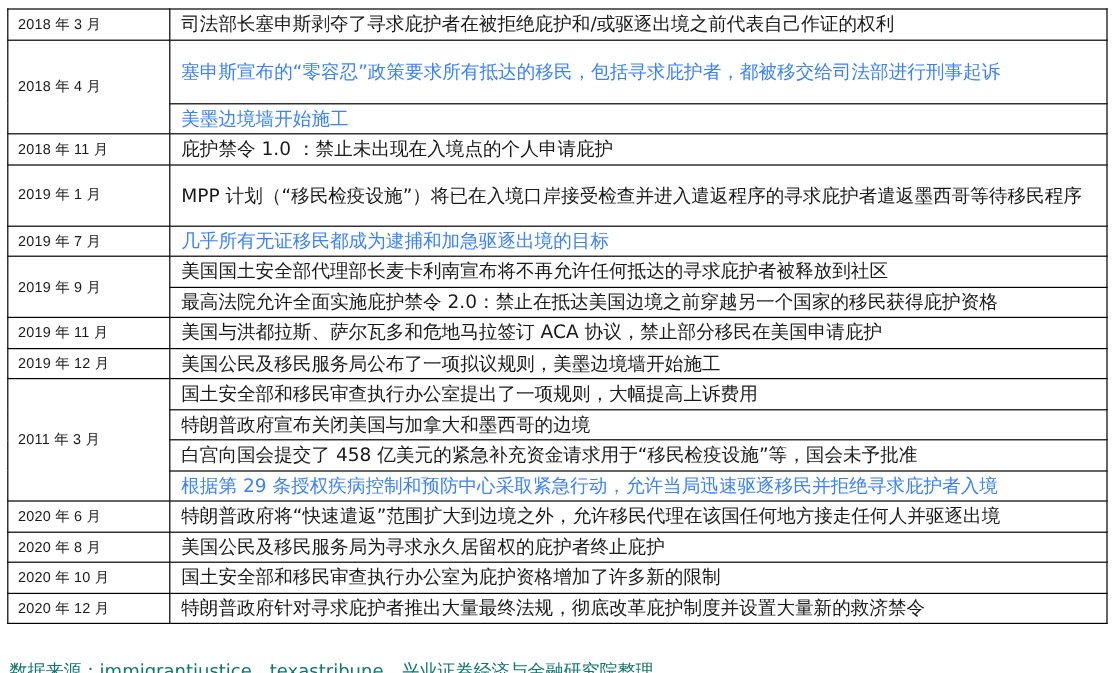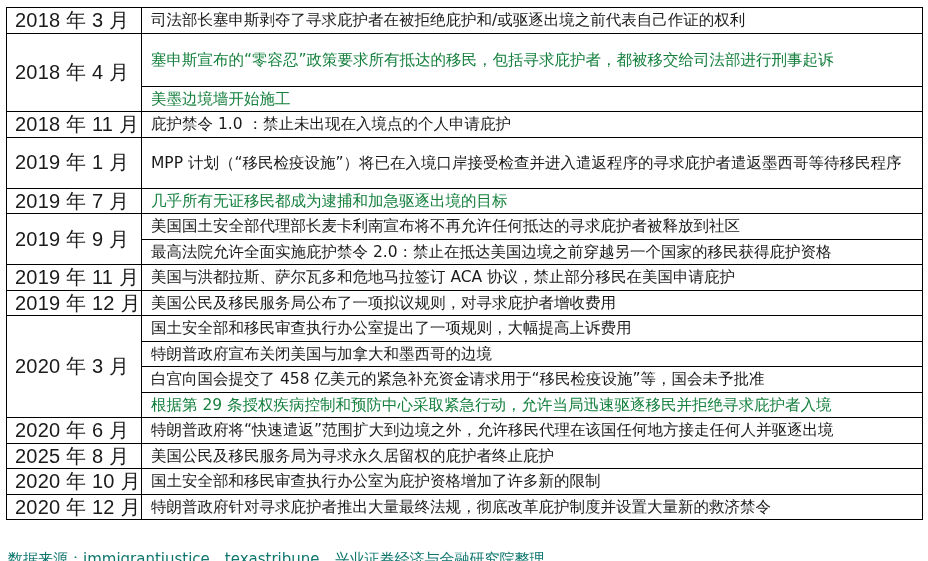--- a/index.html
+++ b/index.html
@@ -31,34 +31,34 @@
     padding: 0 8px;
     font-size: 15.5px;
     line-height: 24.5px;
     vertical-align: middle;
     white-space: nowrap;
     overflow: hidden;
   }
   .timeline-table td.date {
     padding-left: 8px;
     font-family: "Liberation Sans", sans-serif;
-    font-size: 20px;
+    font-size: 12px;
     letter-spacing: 0.2px;
   }
   .timeline-table td.event {
     padding-left: 9px;
   }
   .timeline-table td.event.wrap {
     white-space: normal;
     line-height: 24px;
     padding-top: 1px;
     padding-bottom: 1px;
   }
   .timeline-table td.highlight {
-    color: #15803d;
+    color: #3b82f6;
   }
   .source-note {
     position: absolute;
     left: 8px;
     top: 549px;
     font-size: 15px;
     line-height: 20px;
     color: #0f766e;
     white-space: nowrap;
   }
@@ -109,44 +109,44 @@
       <td class="event">最高法院允许全面实施庇护禁令 2.0：禁止在抵达美国边境之前穿越另一个国家的移民获得庇护资格</td>
     </tr>
 
     <tr>
       <td class="date">2019 年 11 月</td>
       <td class="event">美国与洪都拉斯、萨尔瓦多和危地马拉签订 ACA 协议，禁止部分移民在美国申请庇护</td>
     </tr>
 
     <tr>
       <td class="date">2019 年 12 月</td>
-      <td class="event">美国公民及移民服务局公布了一项拟议规则，对寻求庇护者增收费用</td>
+      <td class="event">美国公民及移民服务局公布了一项拟议规则，美墨边境墙开始施工</td>
     </tr>
 
     <tr>
-      <td class="date" rowspan="4">2020 年 3 月</td>
+      <td class="date" rowspan="4">2011 年 3 月</td>
       <td class="event">国土安全部和移民审查执行办公室提出了一项规则，大幅提高上诉费用</td>
     </tr>
     <tr>
       <td class="event">特朗普政府宣布关闭美国与加拿大和墨西哥的边境</td>
     </tr>
     <tr>
       <td class="event">白宫向国会提交了 458 亿美元的紧急补充资金请求用于“移民检疫设施”等，国会未予批准</td>
     </tr>
     <tr>
       <td class="event highlight">根据第 29 条授权疾病控制和预防中心采取紧急行动，允许当局迅速驱逐移民并拒绝寻求庇护者入境</td>
     </tr>
 
     <tr>
       <td class="date">2020 年 6 月</td>
       <td class="event">特朗普政府将“快速遣返”范围扩大到边境之外，允许移民代理在该国任何地方接走任何人并驱逐出境</td>
     </tr>
 
     <tr>
-      <td class="date">2025 年 8 月</td>
+      <td class="date">2020 年 8 月</td>
       <td class="event">美国公民及移民服务局为寻求永久居留权的庇护者终止庇护</td>
     </tr>
 
     <tr>
       <td class="date">2020 年 10 月</td>
       <td class="event">国土安全部和移民审查执行办公室为庇护资格增加了许多新的限制</td>
     </tr>
 
     <tr>
       <td class="date">2020 年 12 月</td>

